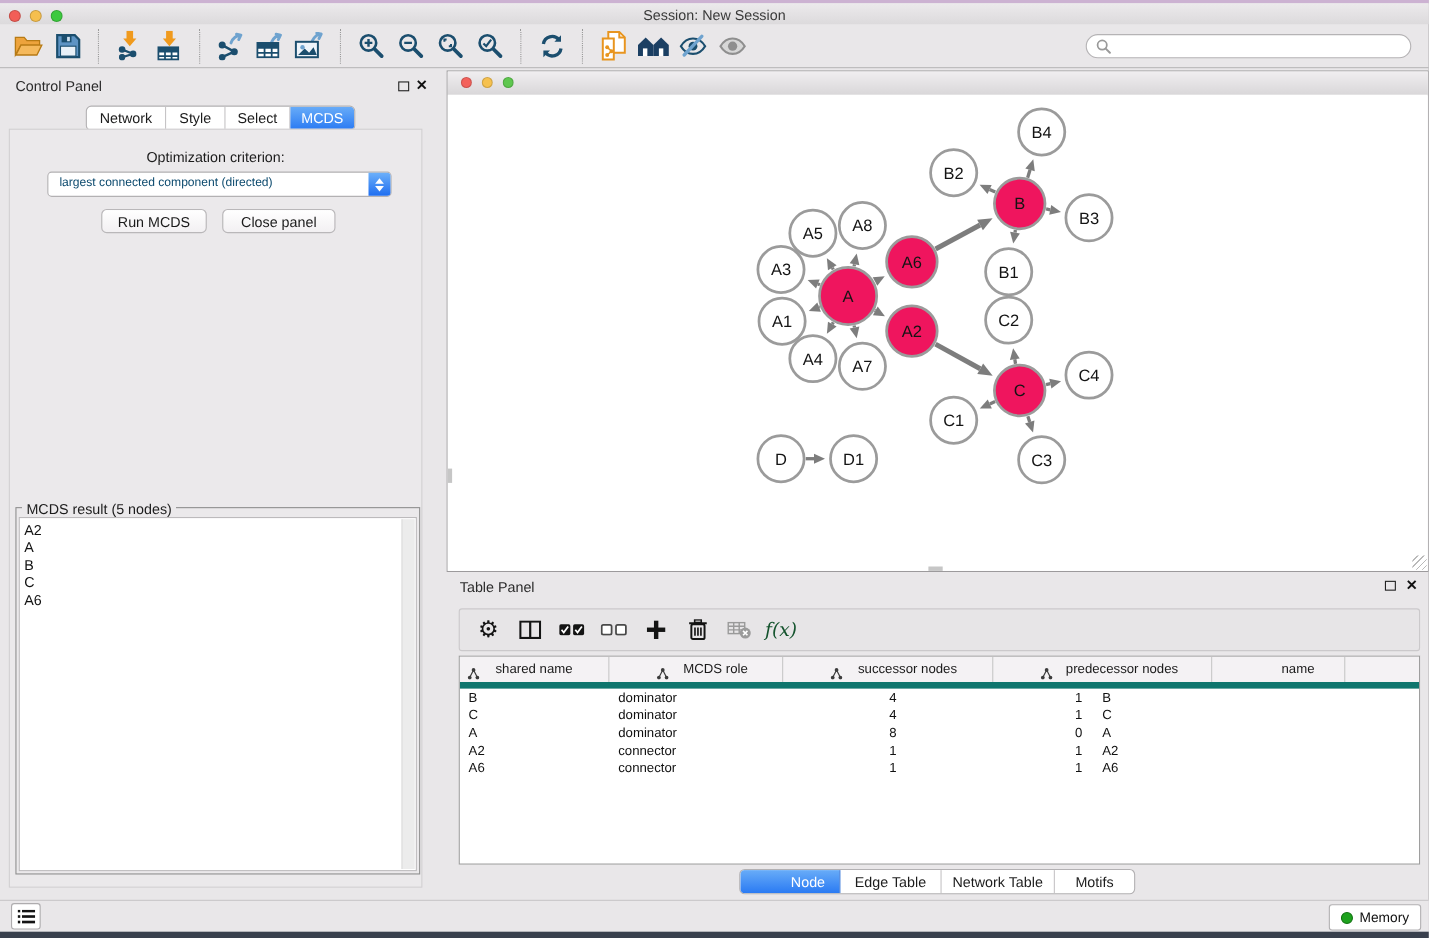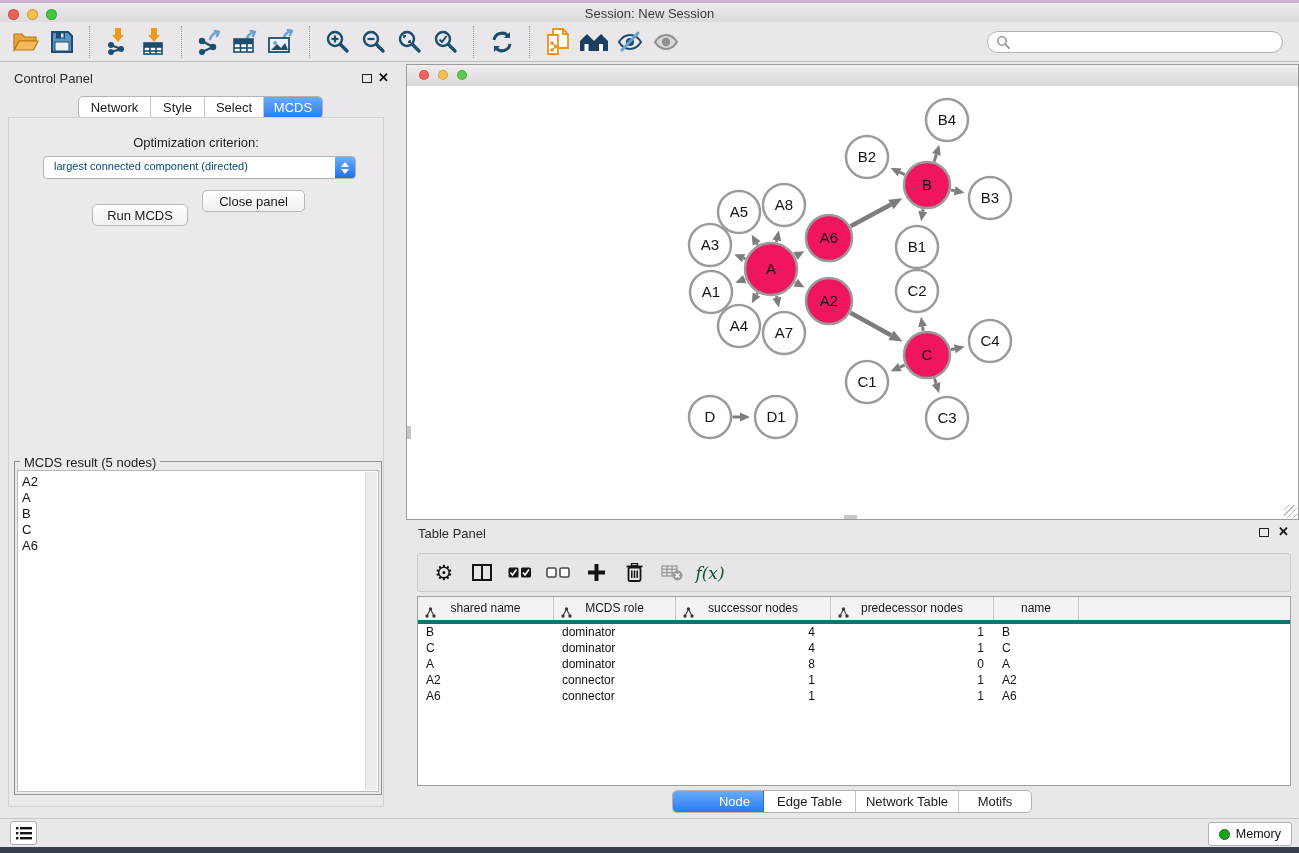--- a/index.html
+++ b/index.html
@@ -34,21 +34,21 @@
   #cp-pane{left:8px;top:117px;width:376px;height:690px;background:#ebe9eb;border:1px solid #d2d0d2;box-sizing:border-box;}
   #opt-label{left:8px;top:135px;width:376px;text-align:center;font-size:13px;color:#1c1c1c;}
   #opt-select{left:43px;top:156px;width:313px;height:23px;background:#fff;border:1px solid #b3b1b3;border-radius:4px;box-sizing:border-box;}
   #opt-select-text{position:absolute;left:10px;top:3px;font-size:11px;color:#0c4a6e;}
   #opt-stepper{position:absolute;right:0;top:0;width:20px;height:100%;border-radius:0 3px 3px 0;
         background:linear-gradient(#6cb0fa,#1f6ef0);display:flex;flex-direction:column;align-items:center;justify-content:center;gap:2px;}
   .chev-up{width:0;height:0;border-left:4px solid transparent;border-right:4px solid transparent;border-bottom:5px solid #fff;}
   .chev-dn{width:0;height:0;border-left:4px solid transparent;border-right:4px solid transparent;border-top:5px solid #fff;}
   .btn{position:absolute;height:22px;background:linear-gradient(#ffffff,#f2f0f2);border:1px solid #b9b7b9;border-radius:5px;
        font-size:13px;color:#1a1a1a;text-align:center;line-height:21px;box-sizing:border-box;}
-  #run-btn{left:92px;top:204px;width:96px;}
+  #run-btn{left:92px;top:190px;width:96px;}
   #closep-btn{left:202px;top:190px;width:103px;}
   #mcds-box{left:14px;top:461px;width:368px;height:334px;border:1px solid #8f8f8f;box-sizing:border-box;}
   #mcds-legend{left:20px;top:455px;background:#ebe9eb;padding:0 4px;font-size:13px;color:#1c1c1c;}
   #mcds-list{left:17px;top:470px;width:362px;height:322px;background:#fff;border:1px solid #bcbabc;box-sizing:border-box;overflow:hidden;}
   #mcds-track{position:absolute;right:1px;top:1px;bottom:1px;width:11px;background:#ececec;border-left:1px solid #dcdcdc;}
   .mcds-item{font-size:13px;color:#111;line-height:16px;padding-left:4px;}
   #mcds-list-inner{position:absolute;left:0;top:3px;right:14px;}
   
   #net-win{left:406px;top:64px;width:893px;height:456px;border:1px solid #9c9a9c;background:#fff;box-sizing:border-box;}
   #net-titlebar{position:absolute;left:0;top:0;right:0;height:21px;background:linear-gradient(#f0eef0,#d9d7d9);border-bottom:1px solid #b2b0b2;}
@@ -62,21 +62,21 @@
   
   #tp-title{left:418px;top:526px;font-size:13px;color:#2b2b2b;}
   #tp-float{left:1259px;top:528px;}
   #tp-close{left:1278px;top:526px;}
   #tp-toolbar{left:417px;top:553px;width:874px;height:39px;background:#e7e5e7;border:1px solid #cbc9cb;border-radius:3px;
         box-sizing:border-box;display:flex;align-items:center;padding-left:12px;}
   .ti{width:28px;height:28px;display:flex;align-items:center;justify-content:center;margin-right:10px;flex:0 0 auto;}
   .gear-glyph{font-size:21px;color:#141414;line-height:22px;}
   .fx-glyph{font-family:"DejaVu Serif",serif;font-style:italic;font-size:17px;color:#14532d;}
   #tbl{left:417px;top:596px;width:874px;height:190px;background:#fff;border:1px solid #9e9e9e;box-sizing:border-box;overflow:hidden;}
-  #tbl-header{display:flex;height:23px;background:#f4f2f4;border-bottom:4px solid #0f766e;}
+  #tbl-header{display:flex;height:23px;background:#f4f2f4;border-bottom:6px solid #0f766e;gap:36px;}
   .hcell{position:relative;font-size:12px;color:#1a1a1a;text-align:center;line-height:23px;border-right:1px solid #c8c8c8;box-sizing:border-box;flex:0 0 auto;}
   .hcell.filler{border-right:none;flex:1 1 auto;}
   .hicon{position:absolute;left:7px;top:6px;}
   .trow{display:flex;height:16px;}
   .tcell{font-size:12px;color:#111;line-height:16px;box-sizing:border-box;flex:0 0 auto;white-space:nowrap;overflow:hidden;}
   .al{text-align:left;padding-left:8px;}
   .ar3{text-align:right;padding-right:16px;}
   .ar4{text-align:right;padding-right:10px;}
   #table-tabs{left:672px;top:790px;}
   

